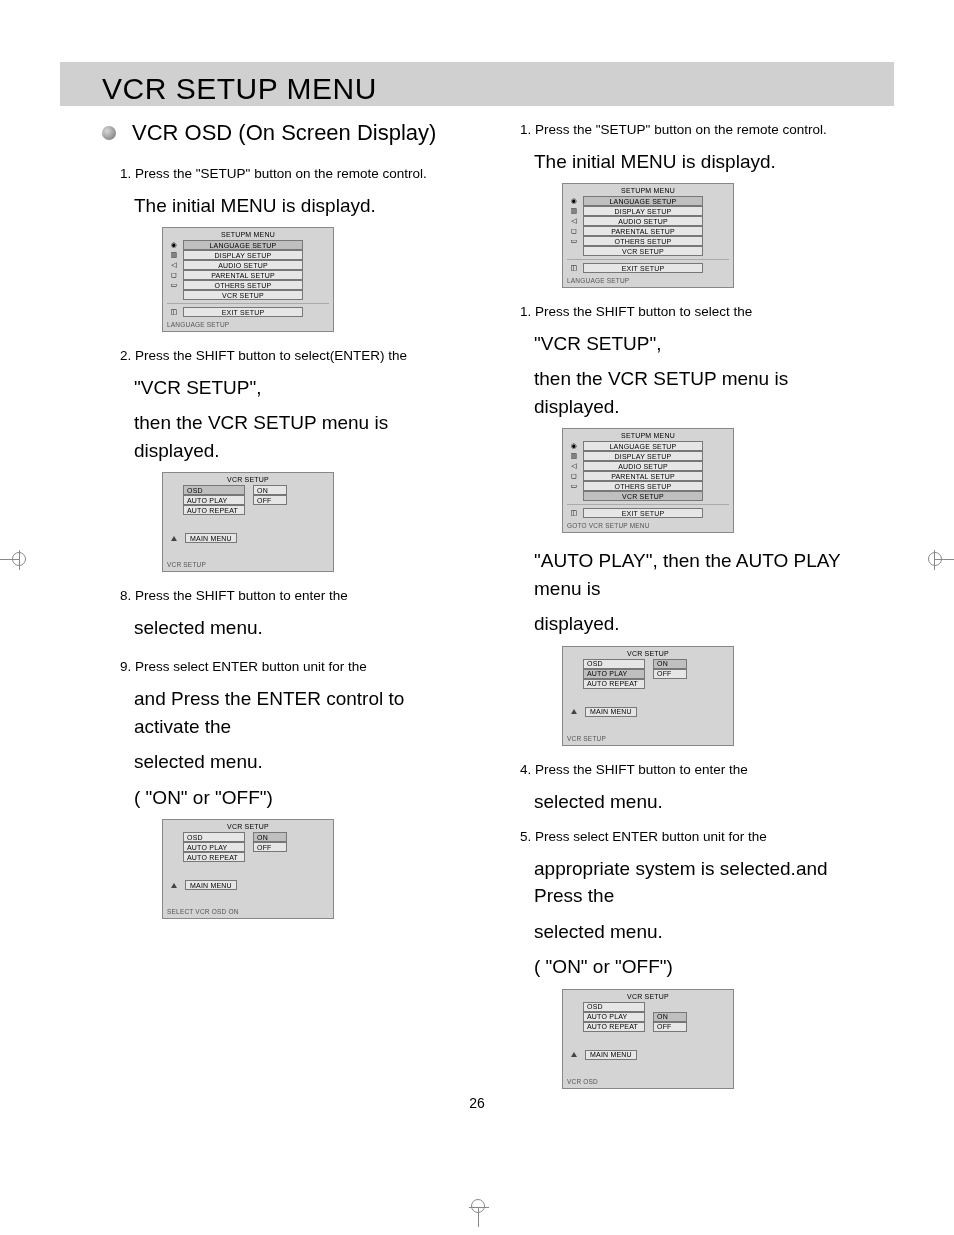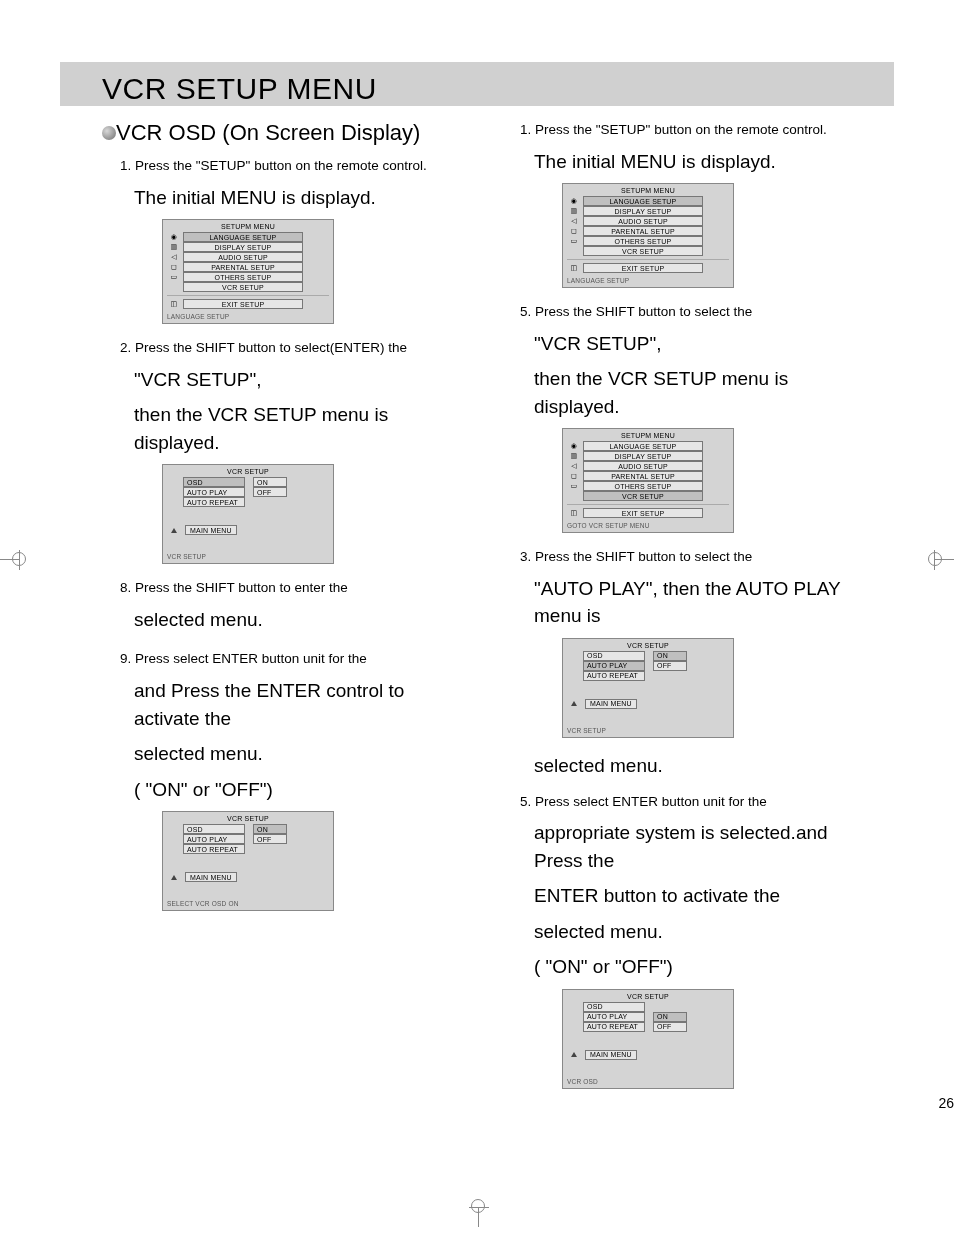--- a/index.html
+++ b/index.html
@@ -32,22 +32,22 @@
     display: flex;
     gap: 20px;
     padding-top: 14px;
     padding-left: 42px;
   }
   .col { width: 370px; }
   .col-right { margin-left: 10px; }
   .section-head {
     display: flex;
     align-items: center;
-    gap: 0;
-    margin-bottom: 10px;
+    gap: 16px;
+    margin-bottom: 18px;
   }
   .bullet {
     width: 14px; height: 14px;
     border-radius: 50%;
     background: radial-gradient(circle at 35% 35%, #d8d8d8, #6e6e6e);
   }
   .section-head span { font-size: 22px; }
   .step {
     font-size: 13.5px;
     line-height: 1.45;
@@ -123,21 +123,21 @@
     margin-left: 2px;
   }
   .arrow-up {
     width:0;height:0;border-left:3px solid transparent;border-right:3px solid transparent;
     border-bottom:5px solid #444;
   }
   .pg-num {
     position: absolute;
     bottom: 124px;
     left: 0; right: 0;
-    text-align: right;
+    text-align: center;
     font-size: 14px;
   }
   
   .crop {
     position:absolute; width:28px; height:28px;
   }
   .crop::before, .crop::after {
     content:""; position:absolute; background:#888;
   }
   .crop-left { left:0; top:545px; }
@@ -341,21 +341,21 @@
           <div class="osd-row">
               <span class="slot1">
                 <span class="osd-icon">◫</span>
               </span>
               <span class="osd-btn" style="width:120px;justify-content:center">EXIT SETUP</span>
             </div>
         </div>
         <div class="osd-footer">LANGUAGE SETUP</div>
       </div>
 
-      <p class="step">5. Press the SHIFT      button to select the</p>
+      <p class="step">1. Press the SHIFT      button to select the</p>
       <p class="step-sub">"VCR SETUP",</p>
       <p class="step-sub">then the VCR SETUP menu is displayed.</p>
 
       <div class="osd">
         <div class="osd-title">SETUPM MENU</div>
         <div class="osd-body">
           <div class="osd-row">
               <span class="slot1">
                 <span class="osd-icon">◉</span>
               </span>
@@ -393,22 +393,22 @@
           <div class="osd-row">
               <span class="slot1">
                 <span class="osd-icon">◫</span>
               </span>
               <span class="osd-btn" style="width:120px;justify-content:center">EXIT SETUP</span>
             </div>
         </div>
         <div class="osd-footer">GOTO VCR  SETUP MENU</div>
       </div>
 
-      <p class="step">3. Press the SHIFT      button to select the</p>
       <p class="step-sub">"AUTO PLAY", then the AUTO PLAY menu is</p>
+      <p class="step-sub">displayed.</p>
 
       <div class="osd">
         <div class="osd-title">VCR SETUP</div>
         <div class="osd-body">
           <div class="osd-row">
               <span class="slot1"></span>
             <span class="osd-btn slot-label">OSD</span>
             <span class="osd-btn sel slot-opt">ON</span>
           </div>
           <div class="osd-row">
@@ -425,25 +425,25 @@
               <span class="slot1">
                 <span class="arrow-up"></span>
               </span>
             <span class="main-menu-btn">MAIN MENU</span>
           </div>
           <div style="height:14px"></div>
         </div>
         <div class="osd-footer">VCR SETUP</div>
       </div>
 
+      <p class="step">4. Press the SHIFT      button to enter the</p>
       <p class="step-sub">selected menu.</p>
       <div style="height:4px"></div>
       <p class="step">5. Press select ENTER button unit for the</p>
       <p class="step-sub">appropriate system is selected.and Press the</p>
-      <p class="step-sub">ENTER button to activate the</p>
       <p class="step-sub">selected menu.</p>
       <p class="step-sub">( "ON" or "OFF")</p>
 
       <div class="osd">
         <div class="osd-title">VCR SETUP</div>
         <div class="osd-body">
           <div class="osd-row">
               <span class="slot1"></span>
             <span class="osd-btn slot-label">OSD</span>
           </div>

